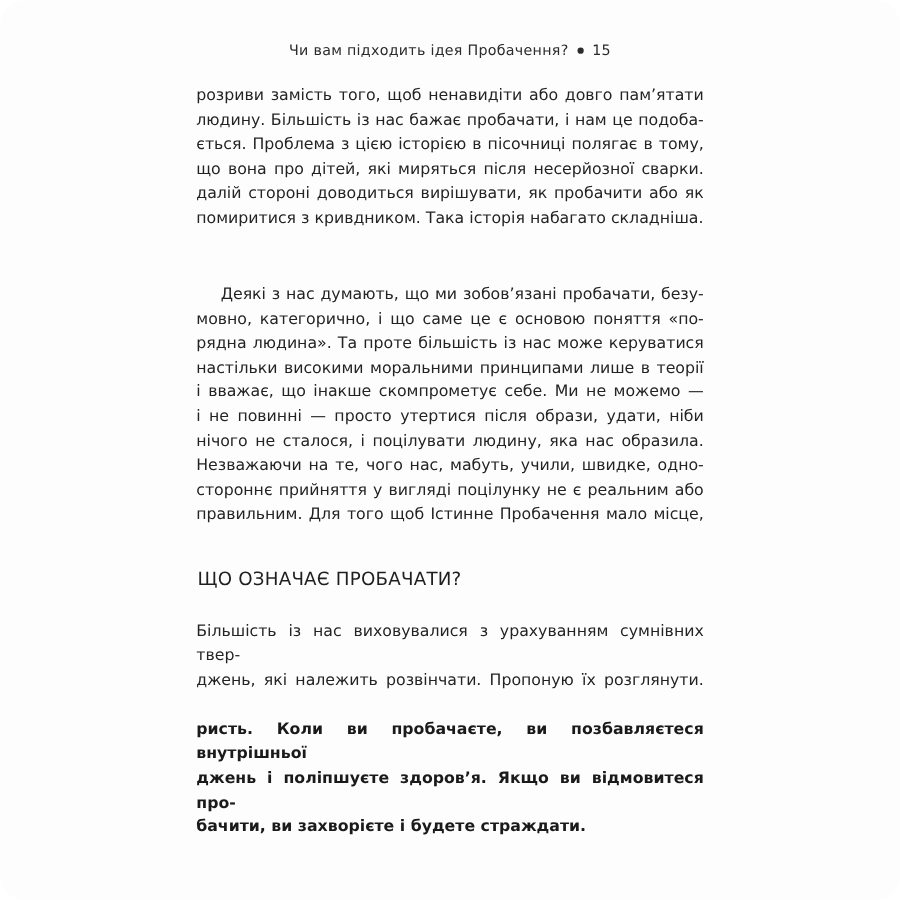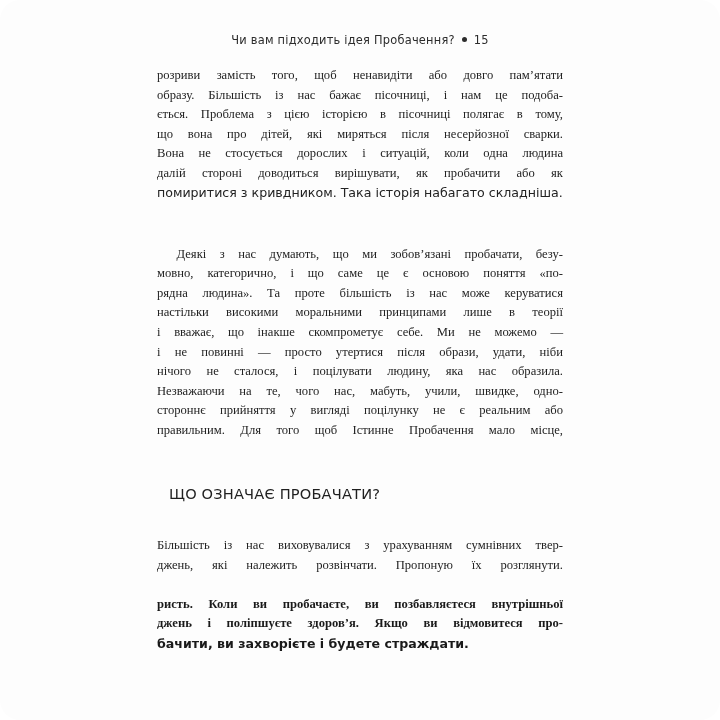--- a/index.html
+++ b/index.html
@@ -73,30 +73,29 @@
   p.para.bold {
     font-weight: bold;
     color: #1a1a1a;
   }
 
   
   .stretch-line {
     display: block;
     text-align: justify;
     text-align-last: justify;
-    font-family: Liberation Serif, serif;
   }
   .flush-line {
     display: block;
     text-align: justify;
     text-align-last: left;
   }
 
   h2.section-heading {
-    margin: 12px;
+    margin: 1px;
     font-size: 14.6px;
     line-height: 20px;
     font-weight: normal;
     letter-spacing: 0.012em;
     color: #1f1f1f;
     text-transform: none;
     font-family: "DejaVu Sans", sans-serif;
   }
 
   .gap-before-heading { height: 32px; }
@@ -108,24 +107,23 @@
 <div class="page">
 
   <div class="running-head">
     <span class="rh-title">Чи вам підходить ідея Пробачення?</span><span class="rh-dot"></span><span class="rh-page">15</span>
   </div>
 
   <div class="column">
 
     <p class="para">
       <span class="stretch-line">розриви замість того, щоб ненавидіти або довго пам’ятати</span>
-      <span class="stretch-line">образу. Більшість із нас бажає пісочниці, і нам це подоба-</span>
+      <span class="stretch-line">людину. Більшість із нас бажає пробачати, і нам це подоба-</span>
       <span class="stretch-line">ється. Проблема з цією історією в пісочниці полягає в тому,</span>
       <span class="stretch-line">що вона про дітей, які миряться після несерйозної сварки.</span>
-      <span class="stretch-line">Вона не стосується дорослих і ситуацій, коли одна людина</span>
       <span class="stretch-line">далій стороні доводиться вирішувати, як пробачити або як</span>
       <span class="flush-line">помиритися з кривдником. Така історія набагато складніша.</span>
     </p>
 
     <p class="para">
       <span class="stretch-line" style="text-indent:1.55em;margin-top:42px;">Деякі з нас думають, що ми зобов’язані пробачати, безу-</span>
       <span class="stretch-line">мовно, категорично, і що саме це є основою поняття «по-</span>
       <span class="stretch-line">рядна людина». Та проте більшість із нас може керуватися</span>
       <span class="stretch-line">настільки високими моральними принципами лише в теорії</span>
       <span class="stretch-line">і вважає, що інакше скомпрометує себе. Ми не можемо —</span>

